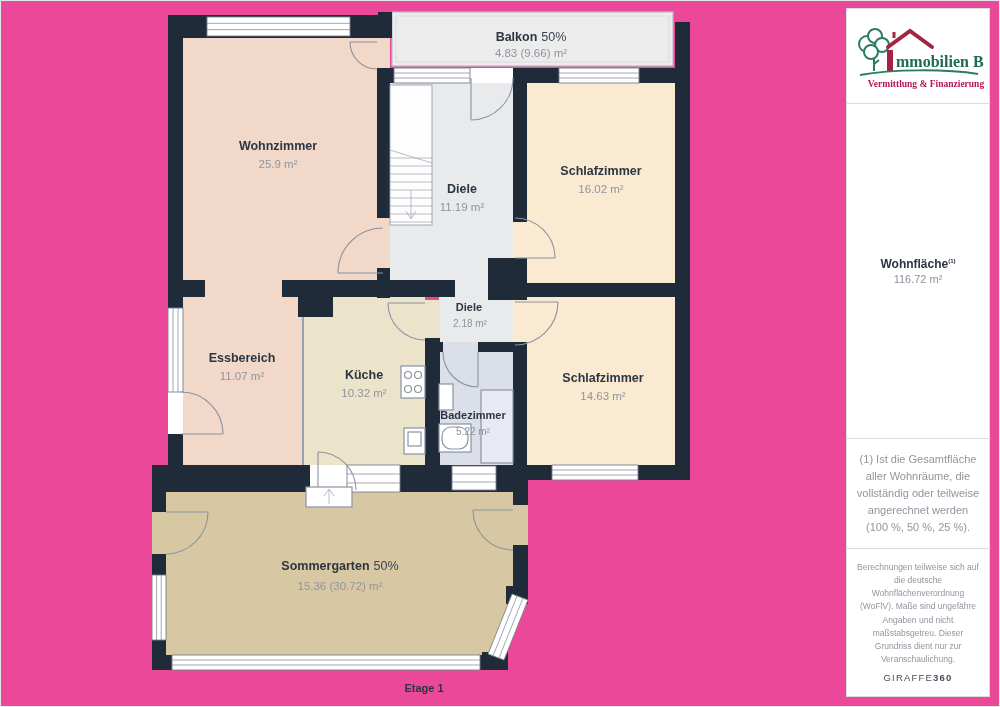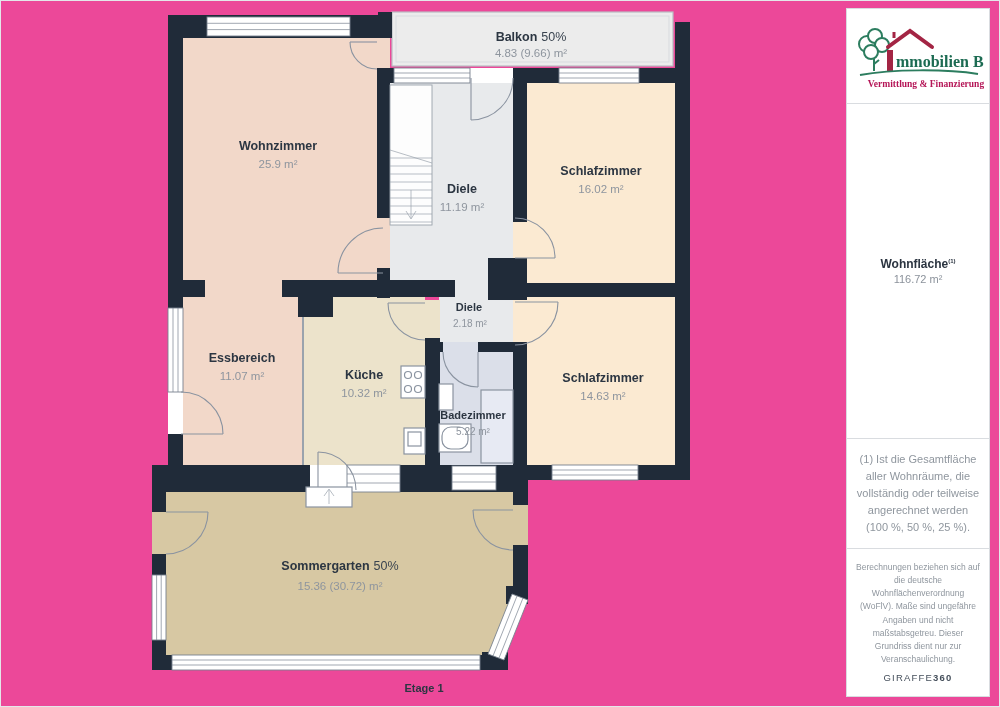--- a/index.html
+++ b/index.html
@@ -263,18 +263,18 @@
     </div>
 
     <div class="sbox area-box">
       <div class="area-label"><span>Wohnfläche</span><sup>(1)</sup></div>
       <div class="area-value">116.72 m²</div>
     </div>
 
     <div class="sbox note-box">(1) Ist die Gesamtfläche aller Wohnräume, die vollständig oder teilweise angerechnet werden (100 %, 50 %, 25 %).</div>
 
     <div class="sbox legal-box">
-      <div>Berechnungen beziehen sich auf die deutsche Wohnflächenverordnung (WoFlV). Maße sind ungefähre Angaben und nicht maßstabsgetreu. Dieser Grundriss dient nur zur Veranschaulichung.</div>
+      <div>Berechnungen teilweise sich auf die deutsche Wohnflächenverordnung (WoFlV). Maße sind ungefähre Angaben und nicht maßstabsgetreu. Dieser Grundriss dient nur zur Veranschaulichung.</div>
       <div class="giraffe"><span>GIRAFFE</span><span class="g-num">360</span></div>
     </div>
 
   </div>
 </div>
 
 </body></html>

